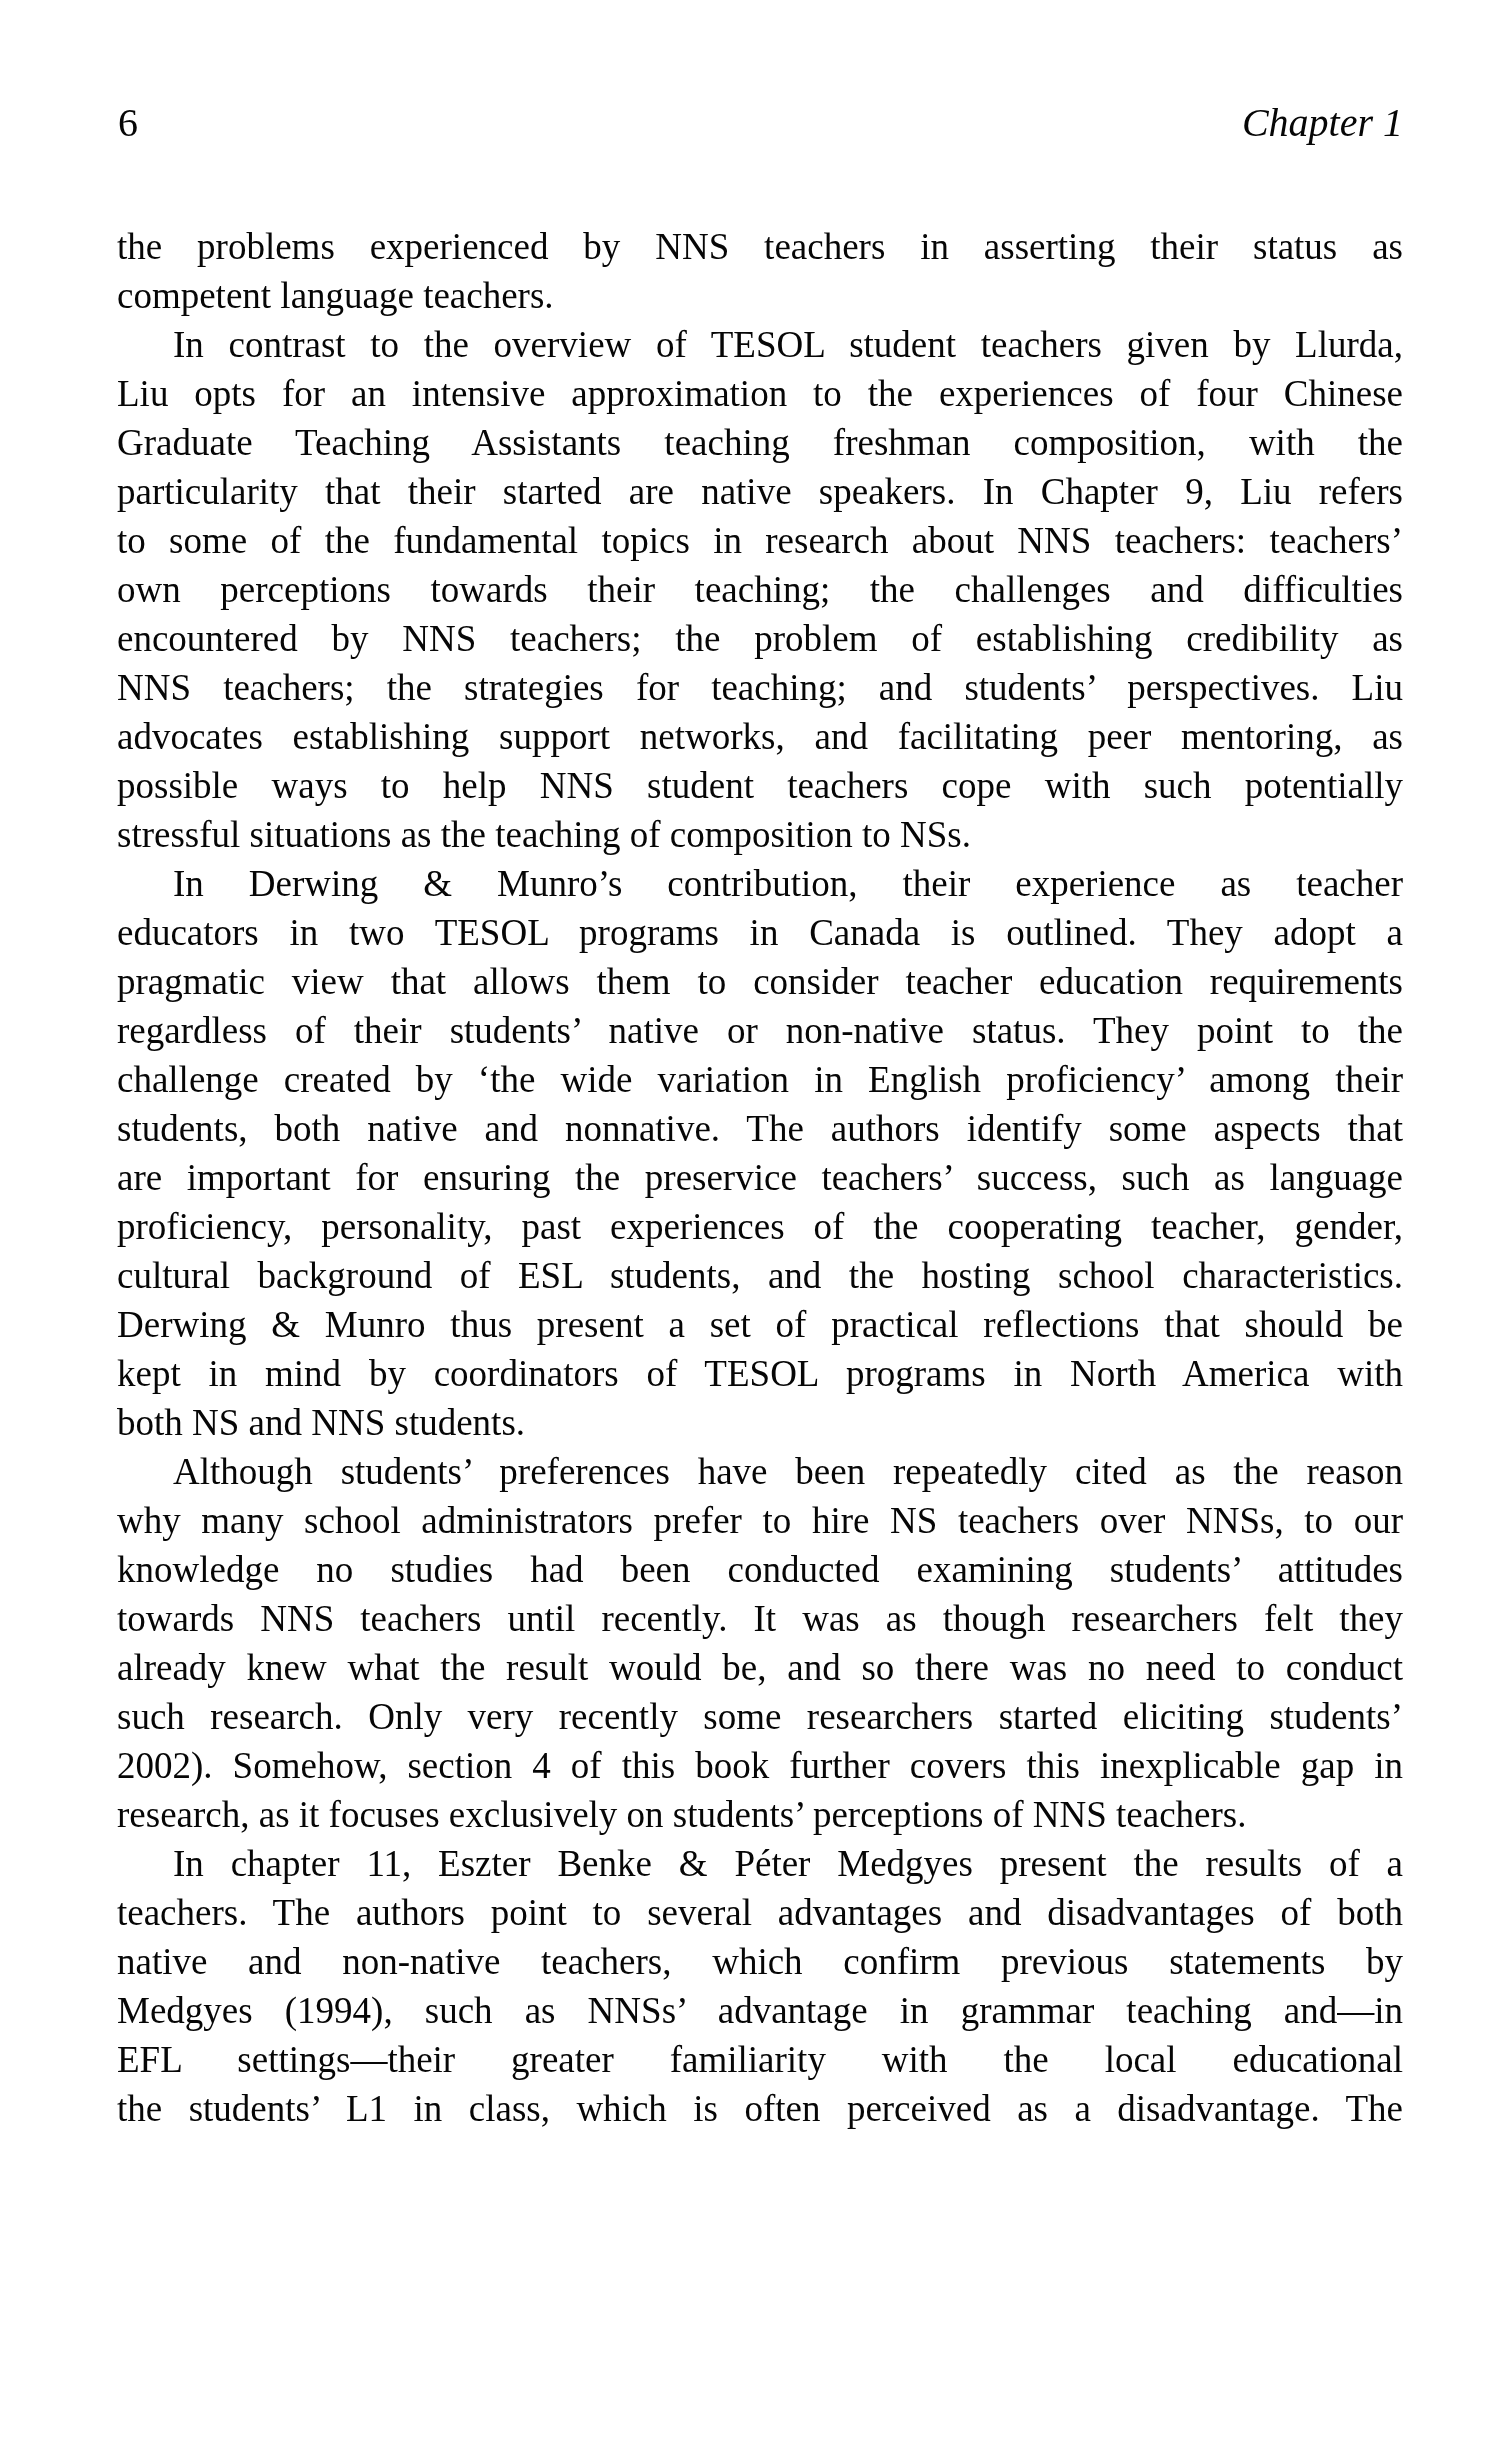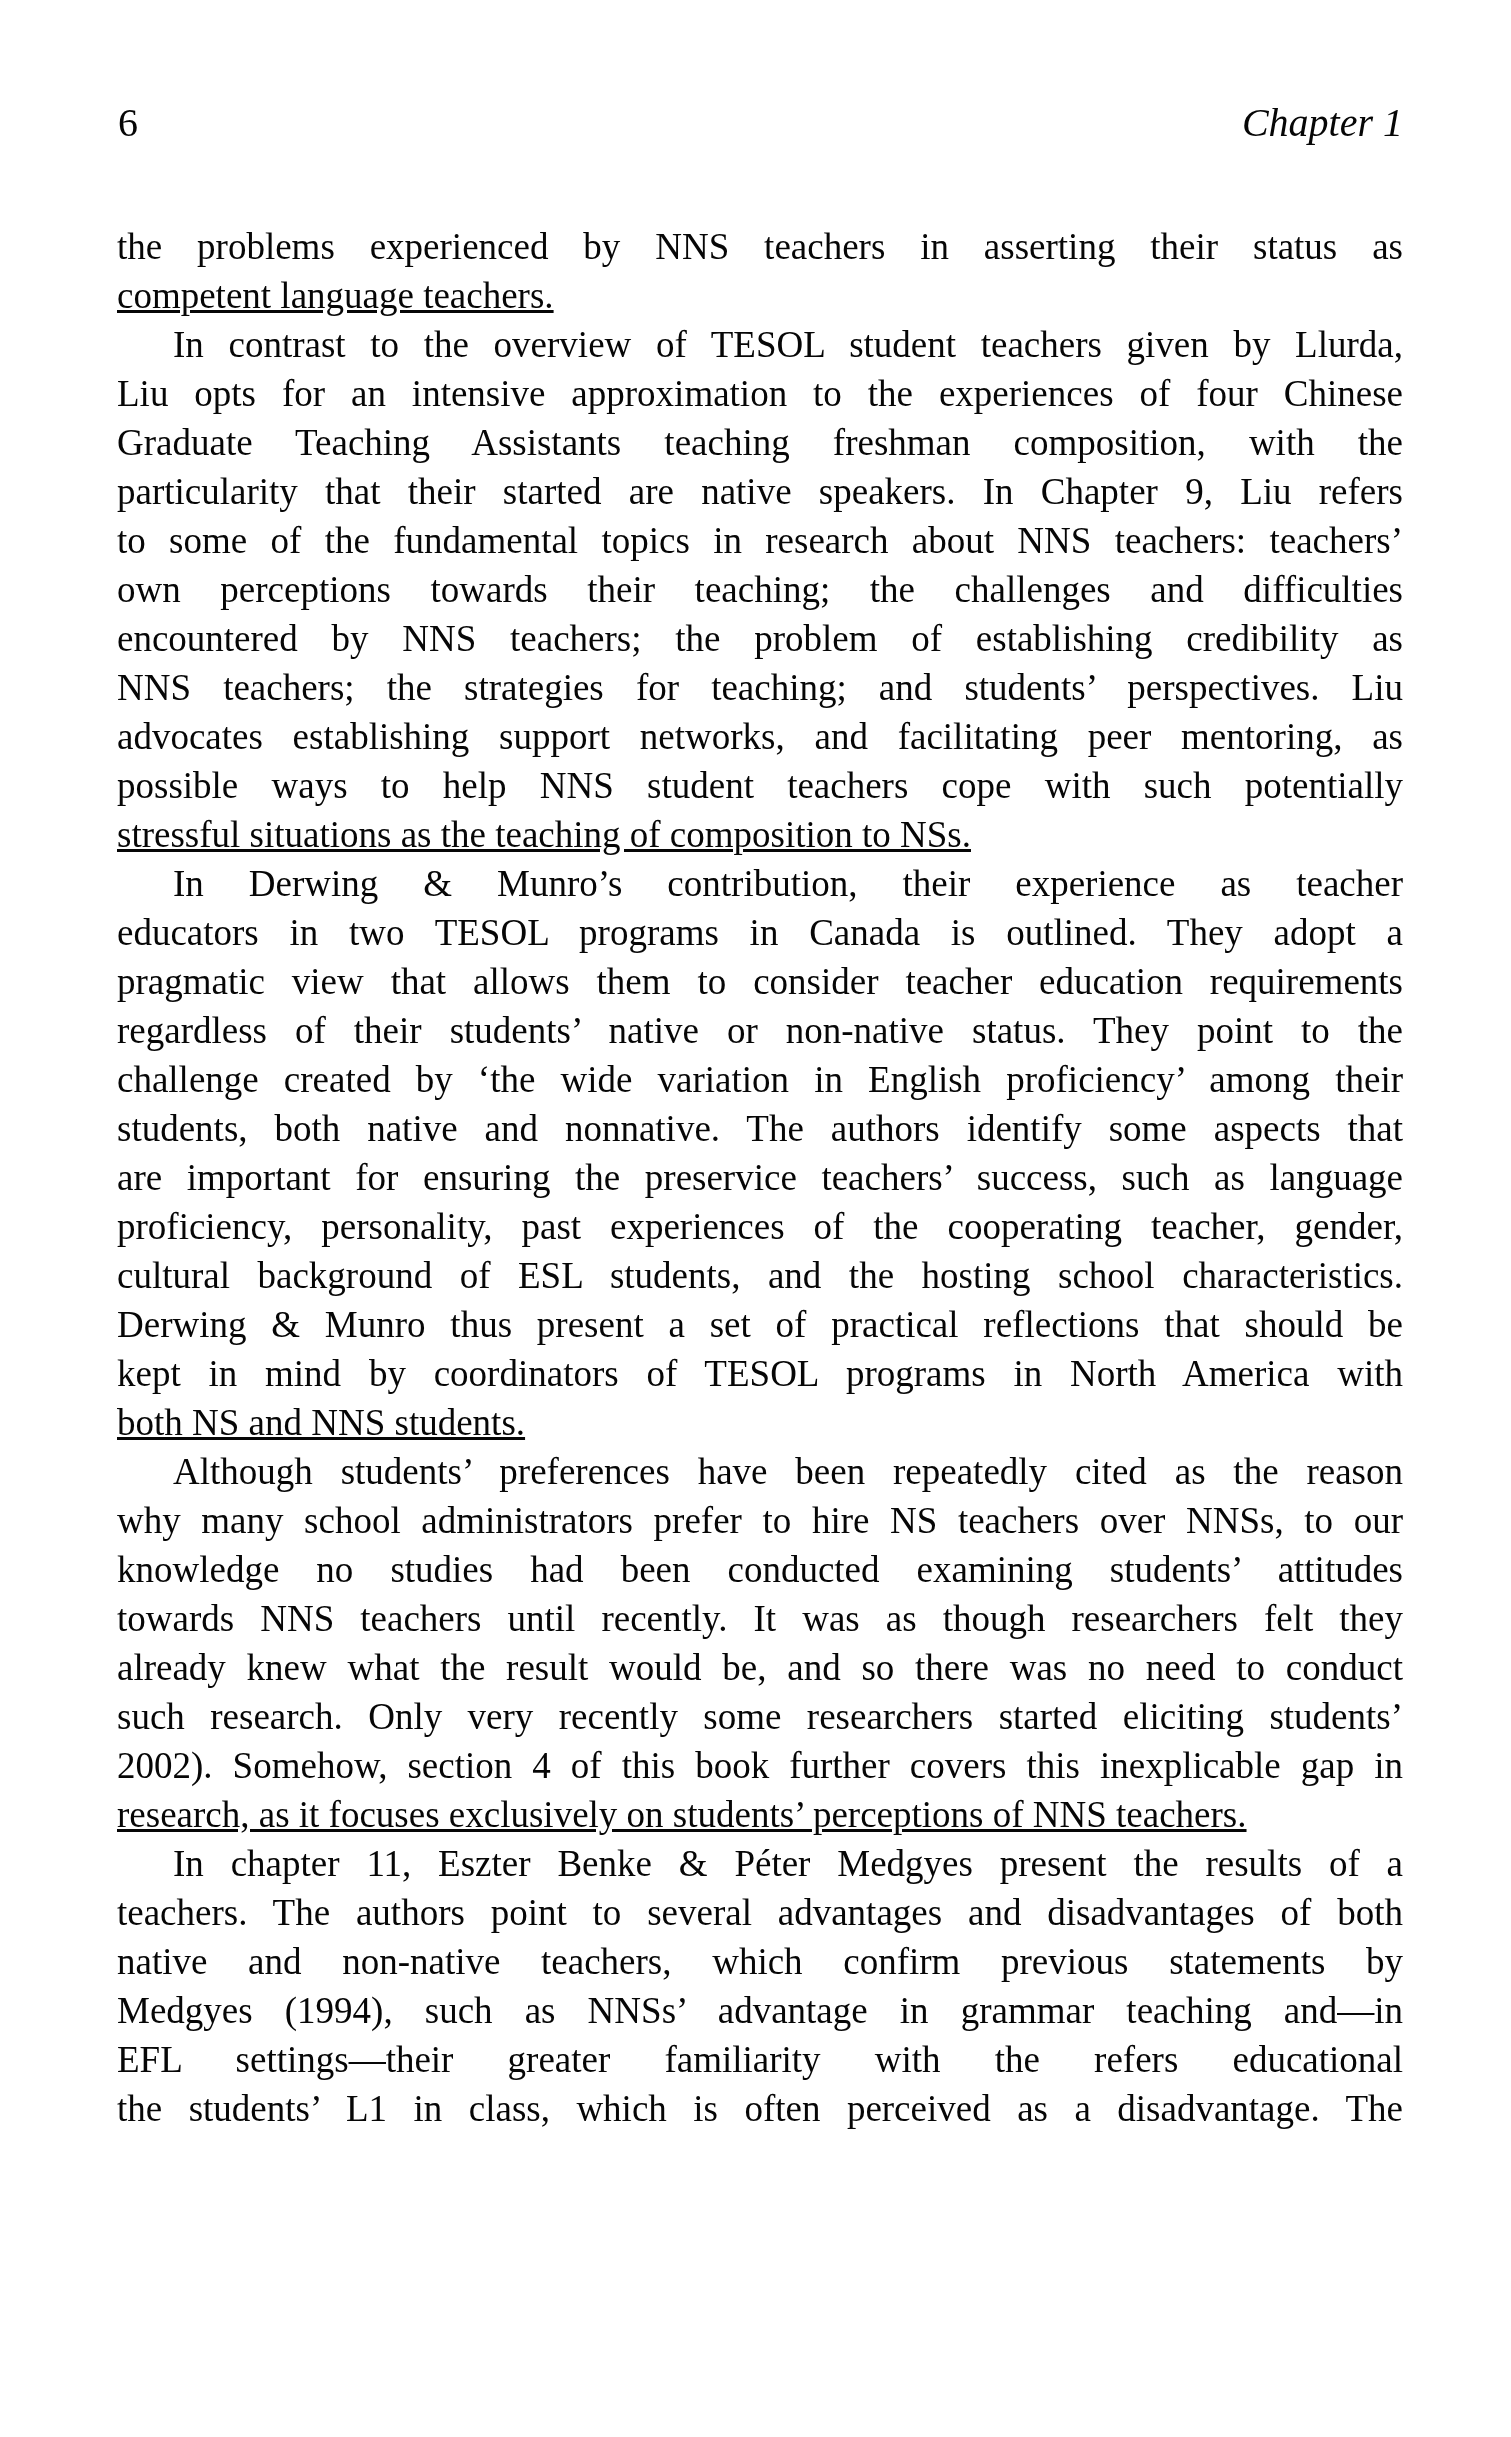--- a/index.html
+++ b/index.html
@@ -44,21 +44,20 @@
   }
   .line {
     height: 49px;
     overflow: hidden;
     text-align: justify;
     text-align-last: justify;
     white-space: normal;
   }
   .line.end {
     text-align-last: left;
-    text-decoration: underline;
   }
   .line.indent {
     text-indent: 56px;
   }
 </style>
 </head>
 <body>
 
 <div class="page">
   <div class="page-header">
@@ -96,17 +95,17 @@
       <div class="line">knowledge no studies had been conducted examining students’ attitudes</div>
       <div class="line">towards NNS teachers until recently. It was as though researchers felt they</div>
       <div class="line">already knew what the result would be, and so there was no need to conduct</div>
       <div class="line">such research. Only very recently some researchers started eliciting students’</div>
       <div class="line">2002). Somehow, section 4 of this book further covers this inexplicable gap in</div>
       <div class="line end">research, as it focuses exclusively on students’ perceptions of NNS teachers.</div>
       <div class="line indent">In chapter 11, Eszter Benke &amp; Péter Medgyes present the results of a</div>
       <div class="line">teachers. The authors point to several advantages and disadvantages of both</div>
       <div class="line">native and non-native teachers, which confirm previous statements by</div>
       <div class="line">Medgyes (1994), such as NNSs’ advantage in grammar teaching and—in</div>
-      <div class="line">EFL settings—their greater familiarity with the refers educational</div>
+      <div class="line">EFL settings—their greater familiarity with the local educational</div>
       <div class="line">the students’ L1 in class, which is often perceived as a disadvantage. The</div>
     </div>
 </div>
 
 
 </body></html>

